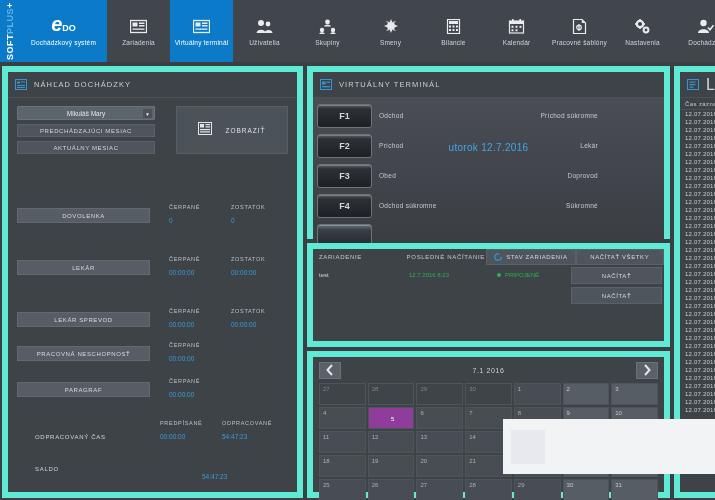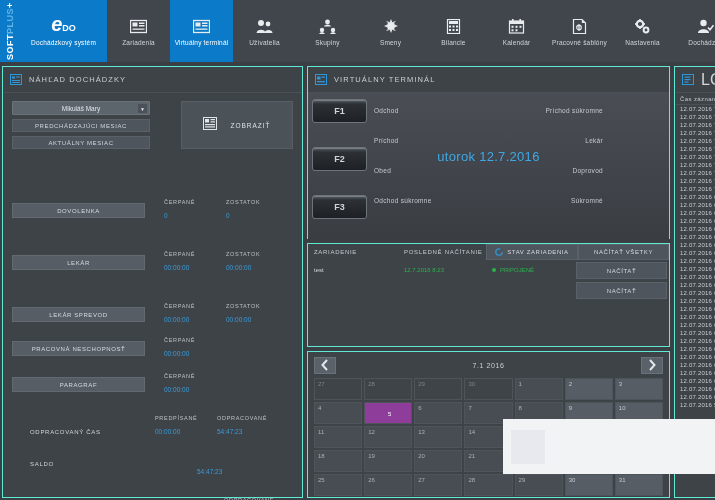--- a/index.html
+++ b/index.html
@@ -34,21 +34,21 @@
   .tab .ticon { height:22px; display:flex; align-items:center; justify-content:center; color:#e8ecef; }
   .tab .tlabel {
     font-size:6.5px; text-align:center; line-height:8px; color:#cfd5da;
     letter-spacing:.2px; padding:0 2px; max-width:100%;
   }
   .tab.first .tlabel, .tab.active .tlabel { color:#ffffff; }
   .tab.first .brand { font-size:20px; font-style:italic; font-weight:bold; color:#fff; line-height:20px; }
   .tab.first .brand sub { font-size:9px; font-style:normal; vertical-align:baseline; }
 
   
-  .panel { position:absolute; background:#3e4348; border:1px solid #5eead4; }
+  .panel { position:absolute; background:#3e4348; border:6px solid #5eead4; }
   .panel-head {
     height:26px; display:flex; align-items:center; gap:7px; padding:0 7px;
     border-bottom:1px solid #4b5056; background:#3e4348;
   }
   .panel-head .hicon { color:#2f96d8; display:flex; align-items:center; }
   .panel-head .htitle { font-size:7.5px; letter-spacing:1.1px; color:#c8ced3; }
 
   
   #left { left:2px; top:66px; width:301px; height:432px; }
   .lp-body { padding:8px 9px; position:relative; height:404px; }
@@ -92,36 +92,36 @@
   .sum-col { position:absolute; }
 
   
   #terminal { left:307px; top:66px; width:363px; height:173px; }
   .term-body { position:relative; height:146px; background:#45494f;
     background-image:linear-gradient(180deg,#4a4e54 0%, #41454b 55%, #3a3e43 100%); }
   .fkey-col { position:absolute; top:6px; width:55px; }
   .fkey-col.left { left:4px; }
   .fkey-col.right { right:4px; }
   .fkey {
-    width:55px; height:24px; margin-bottom:24px;
+    width:55px; height:24px; margin-bottom:6px;
     background:linear-gradient(180deg,#5a6067 0%, #2d3136 18%, #1d2024 100%);
     border:1px solid #6c747c; border-radius:3px;
     display:flex; align-items:center; justify-content:center;
     font-size:9px; font-weight:bold; color:#cfd5da; cursor:pointer;
     box-shadow:inset 0 1px 0 rgba(255,255,255,.22);
   }
   .fkey.blank { background:linear-gradient(180deg,#6b737b 0%, #3a3f45 22%, #25282d 100%); }
   .f-label {
     position:absolute; font-size:6.5px; color:#c3c9cf; letter-spacing:.3px;
   }
   .f-label.l { left:66px; }
   .f-label.r { right:66px; text-align:right; }
   .clockwrap { position:absolute; left:0; right:0; top:40px; text-align:center; }
   .clock { font-size:34px; color:#3ea8e5; letter-spacing:1px; line-height:34px; font-weight:300; }
-  .cdate { font-size:13px; color:#3ea8e5; margin-top:16px; letter-spacing:.3px; }
+  .cdate { font-size:10px; color:#3ea8e5; margin-top:4px; letter-spacing:.3px; }
 
   
   #devices { left:307px; top:243px; width:363px; height:104px; }
   .dev-head { display:flex; height:16px; align-items:stretch; }
   .dev-h-cell { font-size:6px; letter-spacing:.7px; color:#c2c8ce; display:flex; align-items:center; padding-left:6px; }
   .dev-h-btn {
     background:#4e555c; border:1px solid #5a6168; display:flex; align-items:center;
     justify-content:center; gap:4px; font-size:6px; letter-spacing:.6px; color:#d3d8dd; cursor:pointer;
   }
   .dev-row { display:flex; height:20px; align-items:center; }

